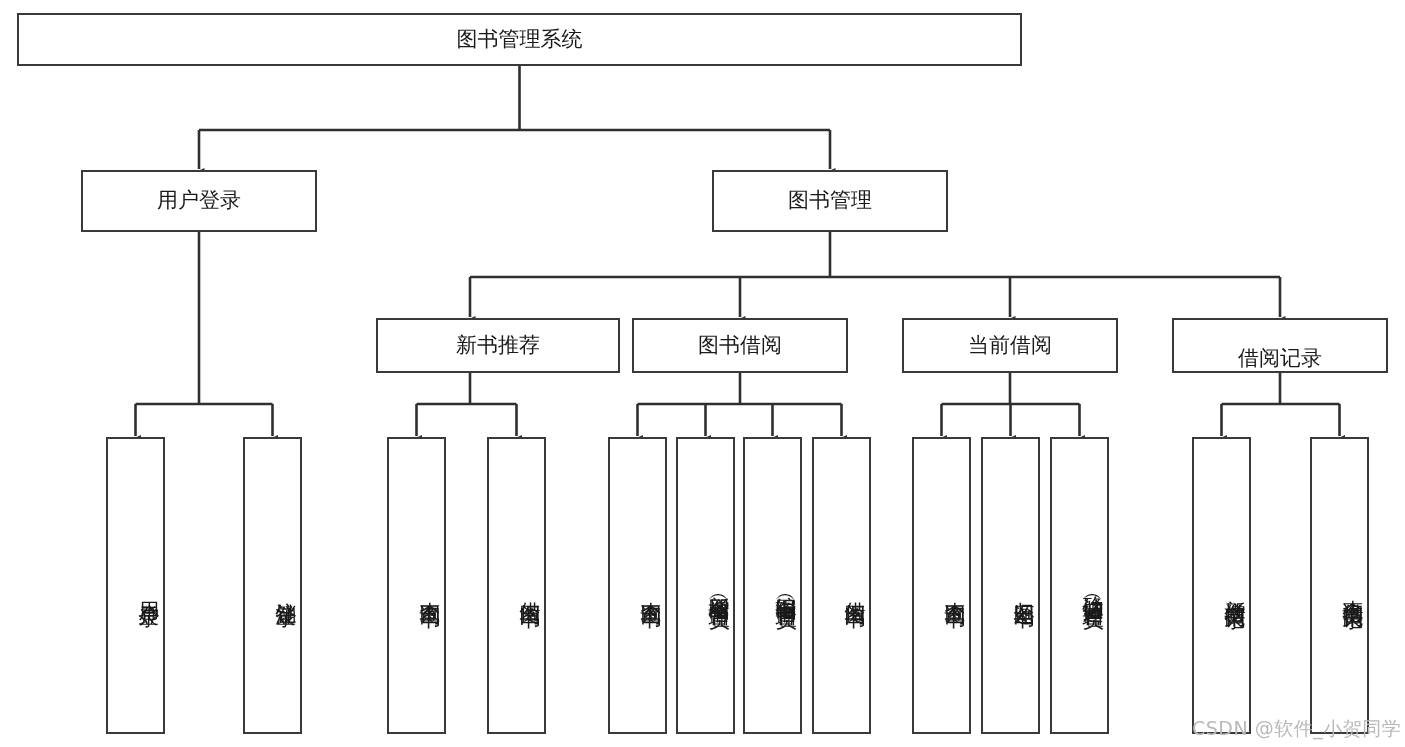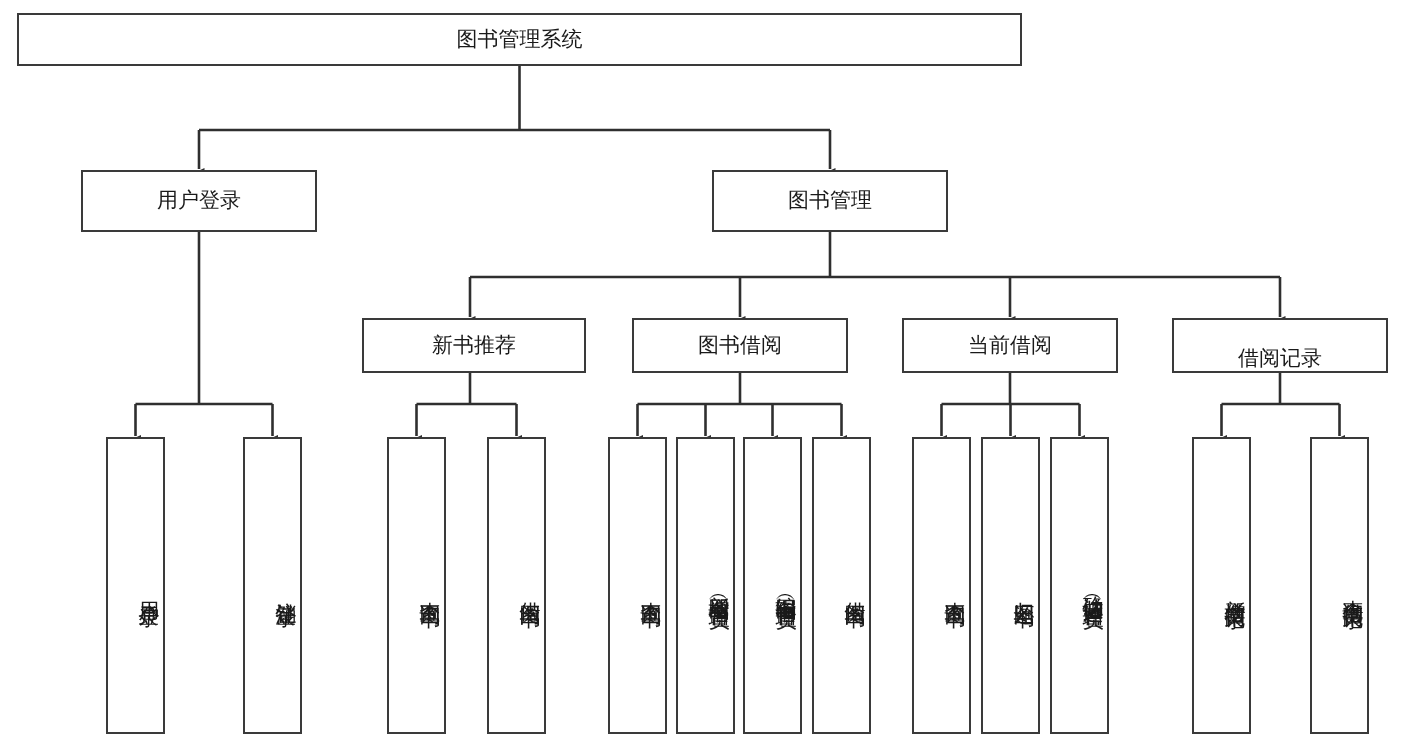--- a/index.html
+++ b/index.html
@@ -115,21 +115,21 @@
   <div id="nodes">
       <div class="node h" style="left: 17px; top: 13px; width: 1005px; height: 53px;">
         <span class="txt">图书管理系统</span>
       </div>
       <div class="node h" style="left: 81px; top: 170px; width: 236px; height: 62px;">
         <span class="txt">用户登录</span>
       </div>
       <div class="node h" style="left: 712px; top: 170px; width: 236px; height: 62px; font-family: Liberation Serif, serif;">
         <span class="txt">图书管理</span>
       </div>
-      <div class="node h" style="left: 362px; top: 318px; width: 224px; height: 55px;">
+      <div class="node h" style="left: 376px; top: 318px; width: 244px; height: 55px;">
         <span class="txt">新书推荐</span>
       </div>
       <div class="node h" style="left: 632px; top: 318px; width: 216px; height: 55px;">
         <span class="txt">图书借阅</span>
       </div>
       <div class="node h" style="left: 902px; top: 318px; width: 216px; height: 55px;">
         <span class="txt">当前借阅</span>
       </div>
       <div class="node h" style="left: 1172px; top: 318px; width: 216px; height: 55px; align-items: flex-end;">
         <span class="txt">借阅记录</span>
@@ -168,14 +168,15 @@
         <span class="txt">确认归还（管理员）</span>
       </div>
       <div class="node v" style="left: 1192px; top: 437px; width: 59px; height: 297px;">
         <span class="txt">新增借阅记录</span>
       </div>
       <div class="node v" style="left: 1310px; top: 437px; width: 59px; height: 297px;">
         <span class="txt">查询借阅记录</span>
       </div>
     </div>
 
+  <div class="watermark" style="left: 1192px; top: 716px;">CSDN @软件_小贺同学</div>
 
 </div>
 
 </body></html>

